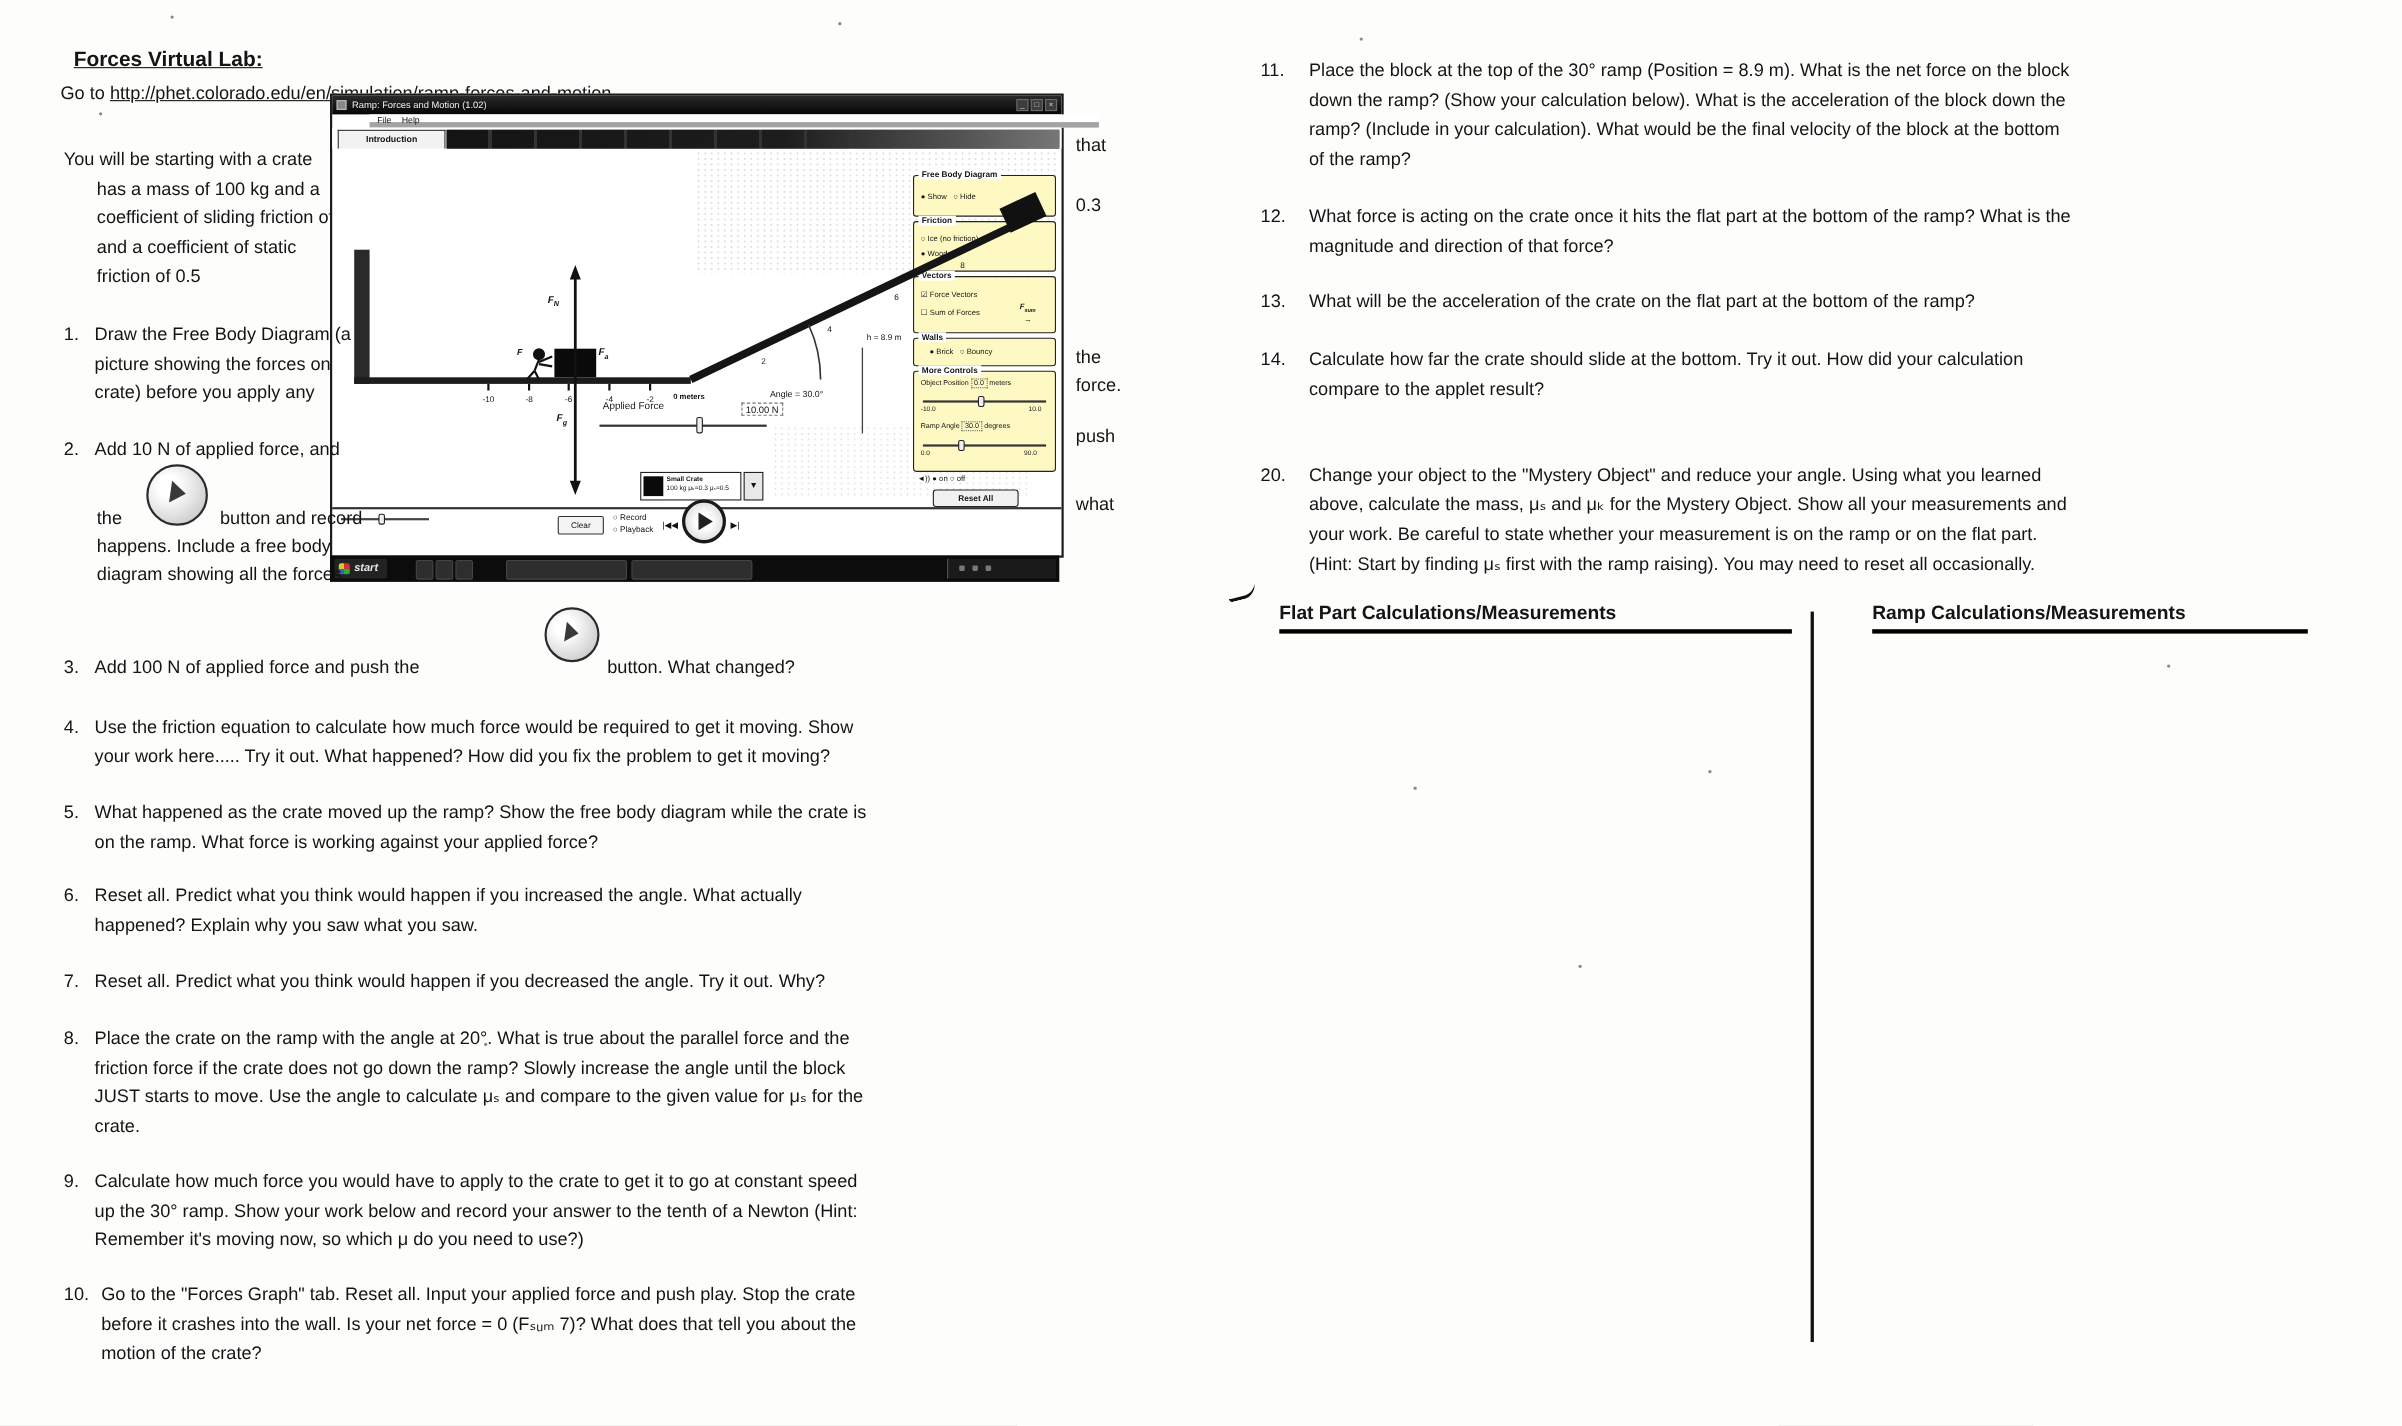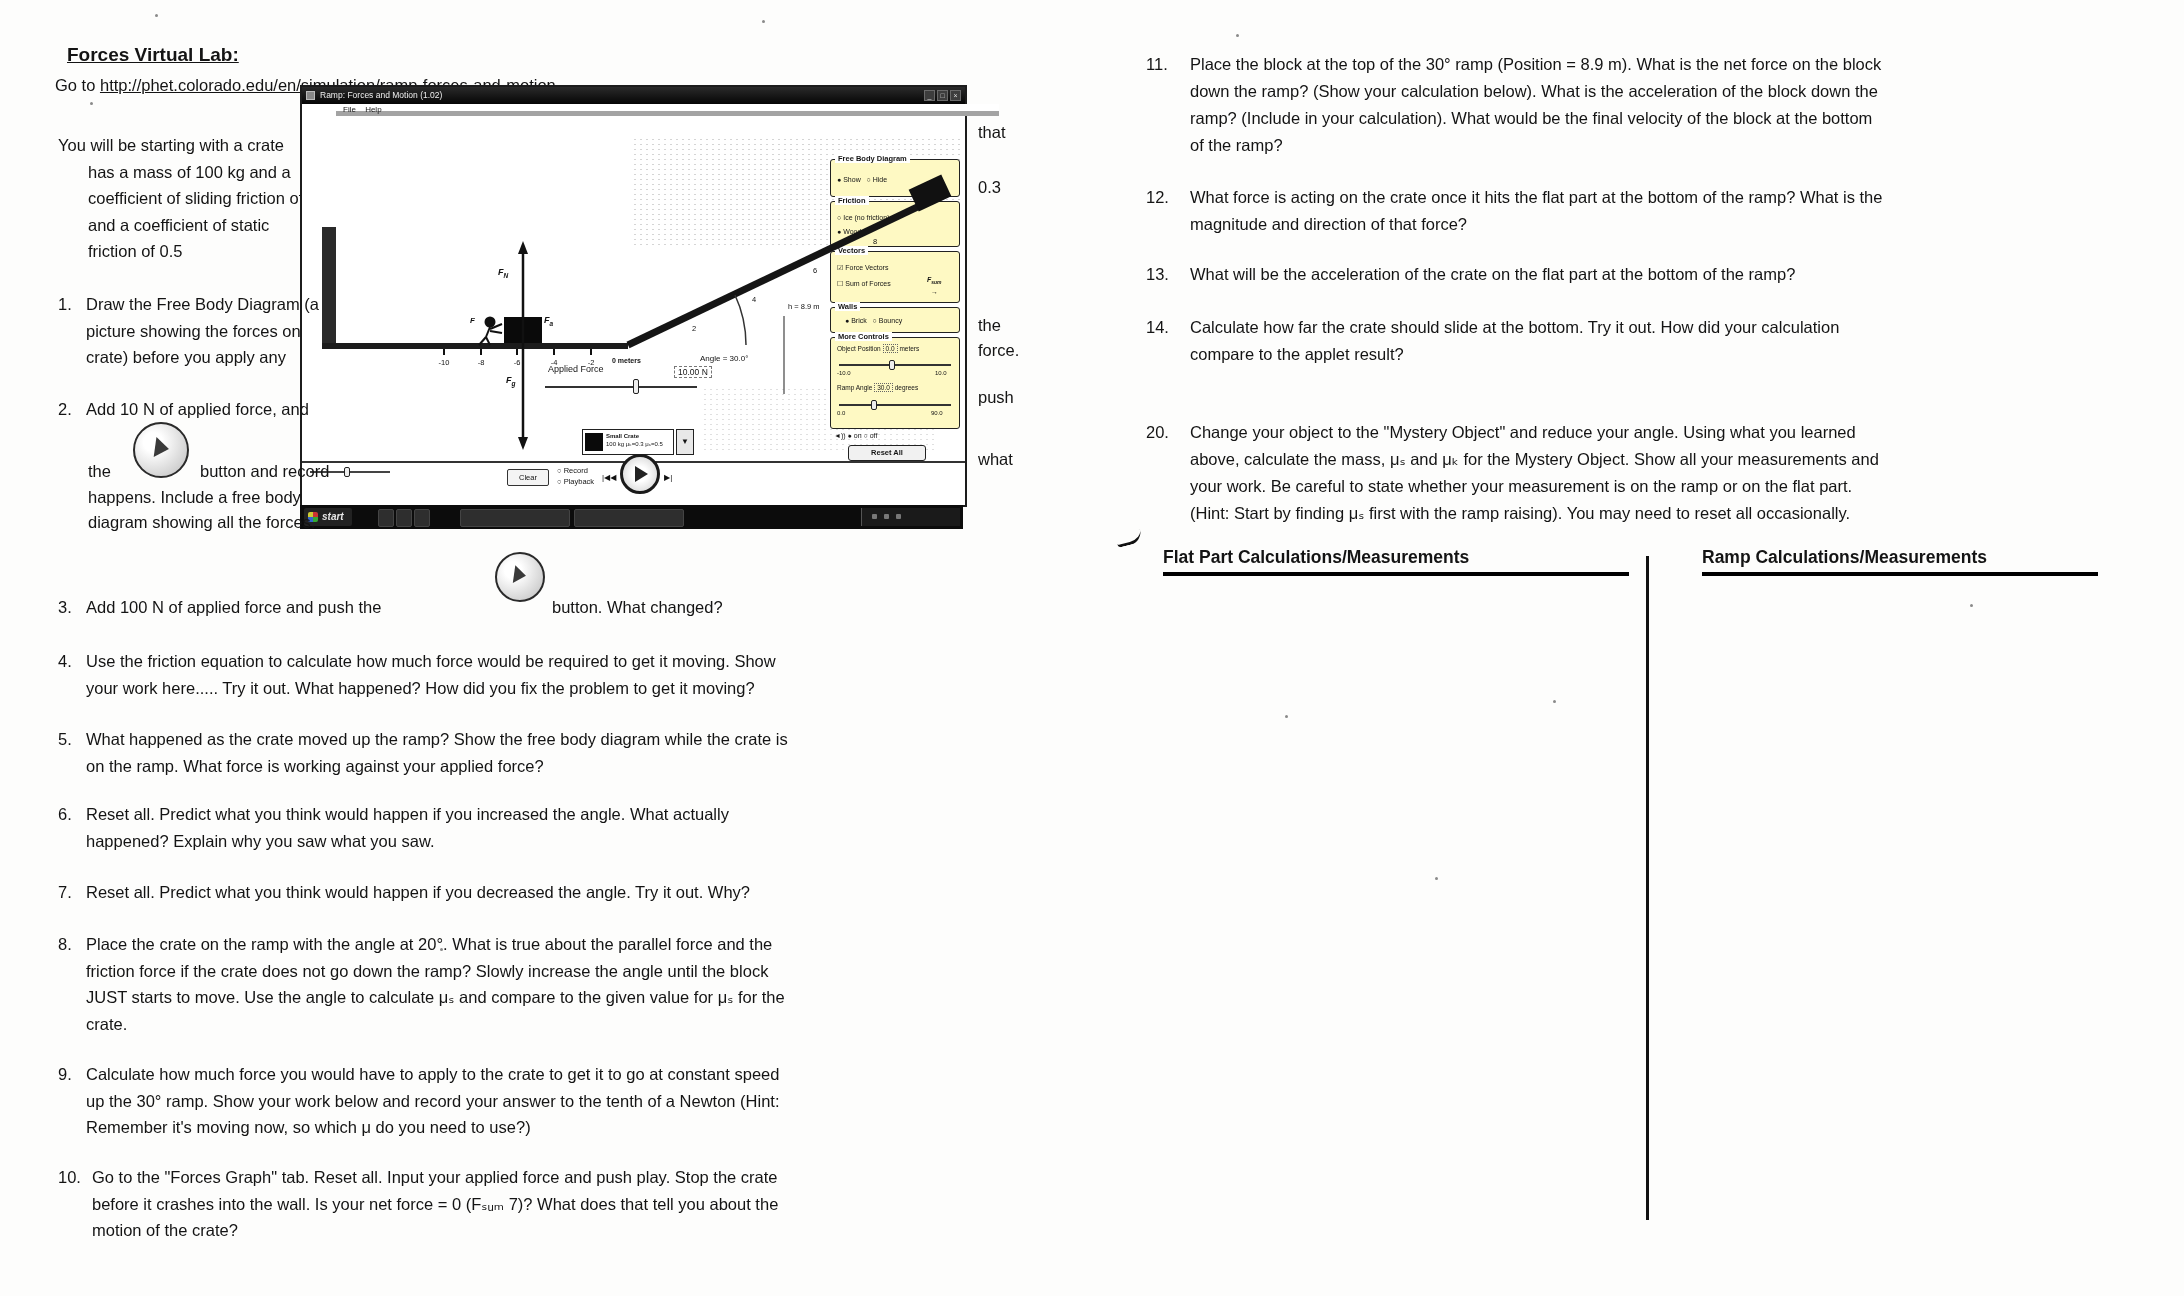--- a/index.html
+++ b/index.html
@@ -106,20 +106,24 @@
     <div class="titlebar">
       <span class="appicon"></span>
       <span class="ttl">Ramp: Forces and Motion (1.02)</span>
       <span class="winbtn" style="right:30px">_</span>
       <span class="winbtn" style="right:17px">□</span>
       <span class="winbtn" style="right:4px">×</span>
     </div>
     <div class="menubar">
       <span>File</span>
       <span>Help</span>
+    </div>
+    <div class="tabrow">
+      <div class="tab">Introduction</div>
+      <div class="tabdark"></div>
     </div>
 
     <div class="noise" style="left:330px;top:50px;width:330px;height:112px;opacity:.3"></div>
     <div class="noise" style="left:400px;top:300px;width:235px;height:66px;opacity:.22"></div>
 
     <div class="panelbox" style="top:72px;height:38px">
       <span class="legend">Free Body Diagram</span>
       <span class="prow" style="top:16px">
         <span>●</span> <span>Show</span>&nbsp;&nbsp;
         <span>○</span> <span>Hide</span>

